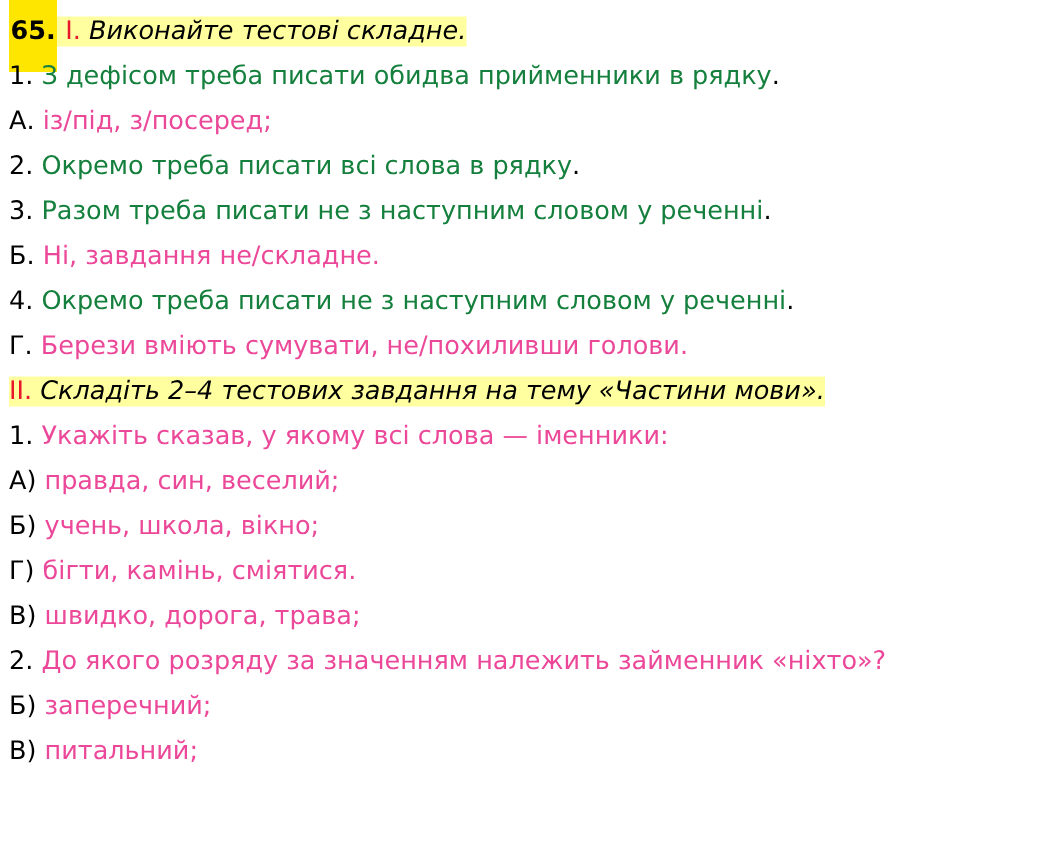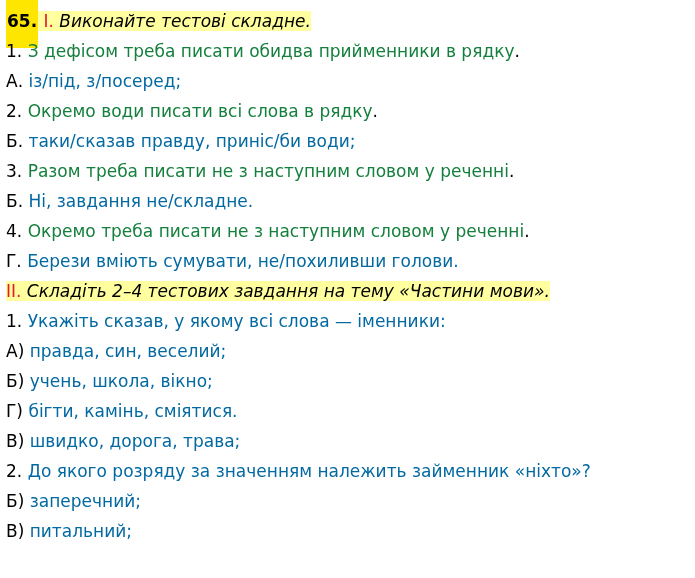--- a/index.html
+++ b/index.html
@@ -34,21 +34,21 @@
   .roman-red {
     color: #e8172b;
   }
   .italic {
     font-style: italic;
   }
   .blue {
     color: #15803d;
   }
   .plain {
-    color: #0369a1;
+    color: #ec4899;
   }
   .hdr-line {
     font-size: 17px;
     line-height: 30px;
     white-space: nowrap;
   }
 </style>
 </head>
 <body>
 
@@ -63,27 +63,23 @@
     <span class="blue">З дефісом треба писати обидва прийменники в рядку</span><span>.</span>
   </div>
 
   <div class="line">
     <span>А.</span>
     <span class="plain">із/під, з/посеред;</span>
   </div>
 
   <div class="line">
     <span>2.</span>
-    <span class="blue">Окремо води писати всі слова в рядку</span><span>.</span>
+    <span class="blue">Окремо треба писати всі слова в рядку</span><span>.</span>
   </div>
 
-  <div class="line">
-    <span>Б.</span>
-    <span class="plain">таки/сказав правду, приніс/би води;</span>
-  </div>
 
   <div class="line">
     <span>3.</span>
     <span class="blue">Разом треба писати не з наступним словом у реченні</span><span>.</span>
   </div>
 
   <div class="line">
     <span>Б.</span>
     <span class="plain">Ні, завдання не/складне.</span>
   </div>

